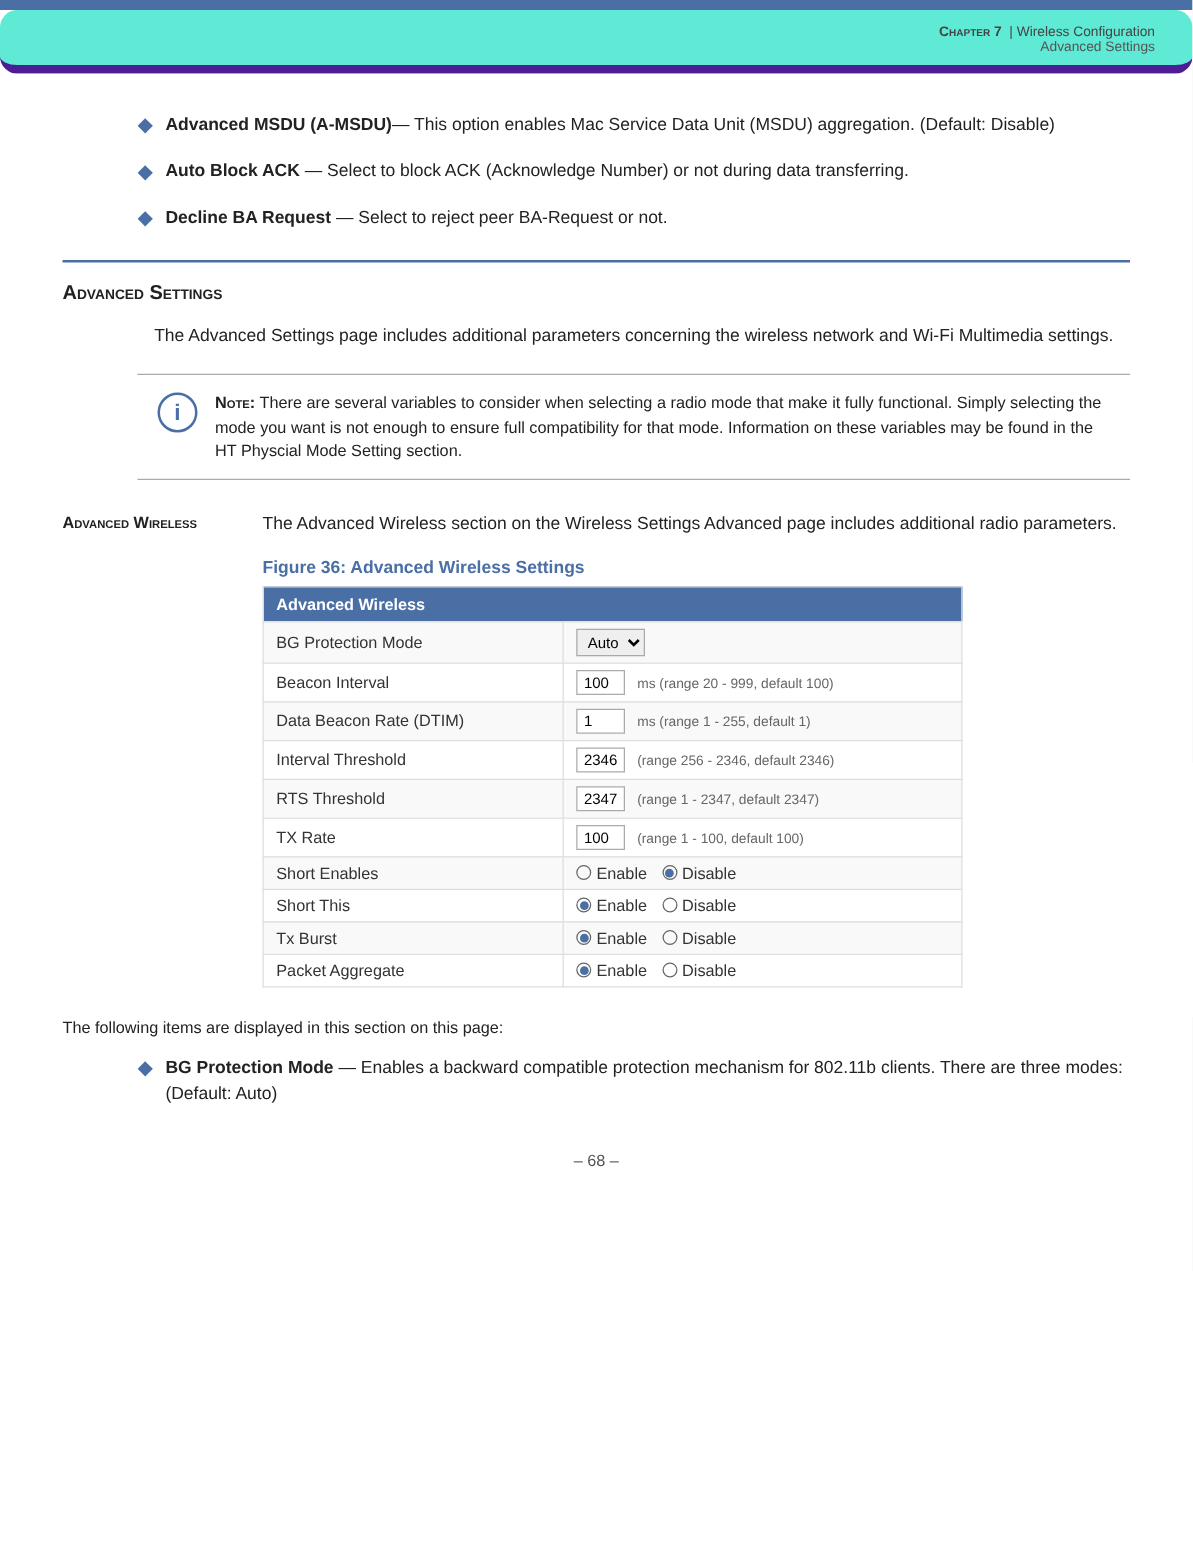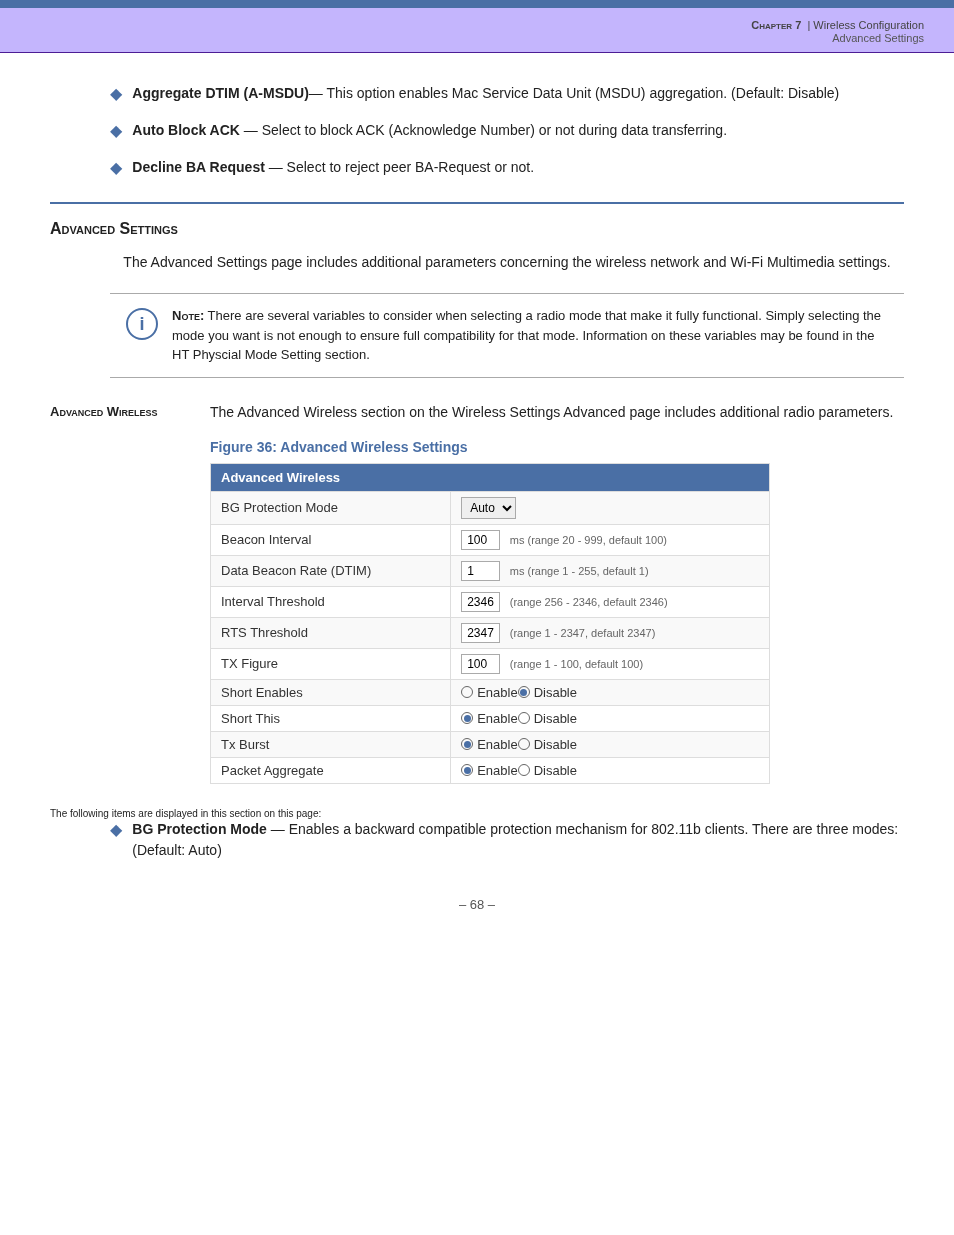--- a/index.html
+++ b/index.html
@@ -17,24 +17,25 @@
       position: relative;
     }
     
     .header-bar {
       background: #4a6fa5;
       height: 8px;
       width: 100%;
     }
     
     .chapter-header {
-      background: #c4b5fd;
+      background: #5eead4;
       padding: 8px 30px 8px 30px;
       text-align: right;
-      border-bottom: 1px solid #4c1d95;
+      border-bottom: 7px solid #4c1d95;
+      border-radius: 14px;
     }
     .chapter-header .chapter-label {
       font-size: 11px;
       color: #444;
       font-variant: small-caps;
       font-weight: bold;
     }
     .chapter-header .chapter-title {
       font-size: 11px;
       color: #444;
@@ -199,33 +200,34 @@
       color: #666;
       margin-left: 6px;
     }
     .select-input {
       font-size: 12px;
       padding: 2px 4px;
       border: 1px solid #aaa;
     }
     .radio-group {
       display: flex;
+      gap: 12px;
       align-items: center;
       font-size: 13px;
     }
     .radio-option {
       display: flex;
       align-items: center;
       gap: 4px;
     }
     
     .following-text {
-      font-size: 10px;
-      color: #222;
-      margin-bottom: 0;
+      font-size: 13px;
+      color: #222;
+      margin-bottom: 14px;
       padding-left: 0;
     }
     
     .page-number {
       text-align: center;
       font-size: 13px;
       color: #555;
       padding: 20px 0 10px 0;
     }
     
@@ -264,21 +266,21 @@
       </span>
     </div>
     <span class="sub-title">Advanced Settings</span>
   </div>
 
   <div class="content">
 
     <div class="bullet-item">
       <span class="bullet-diamond">◆</span>
       <span class="bullet-text">
-        <strong>Aggregate DTIM (A-MSDU)</strong><span>—</span><span> This option enables Mac Service Data Unit (MSDU) aggregation. (Default: Disable)</span>
+        <strong>Advanced MSDU (A-MSDU)</strong><span>—</span><span> This option enables Mac Service Data Unit (MSDU) aggregation. (Default: Disable)</span>
       </span>
     </div>
 
     <div class="bullet-item">
       <span class="bullet-diamond">◆</span>
       <span class="bullet-text">
         <strong>Auto Block ACK</strong> <span>—</span><span> Select to block ACK (Acknowledge Number) or not during data transferring.</span>
       </span>
     </div>
 
@@ -353,21 +355,21 @@
 
         <tr>
           <td>RTS Threshold</td>
           <td>
             <input class="field-input" type="text" value="2347" style="">
             <span class="hint-text">(range 1 - 2347, default 2347)</span>
           </td>
         </tr>
 
         <tr>
-          <td>TX Figure</td>
+          <td>TX Rate</td>
           <td>
             <input class="field-input" type="text" value="100" style="">
             <span class="hint-text">(range 1 - 100, default 100)</span>
           </td>
         </tr>
 
         <tr>
           <td>Short Enables</td>
           <td>
             <div class="radio-group">

